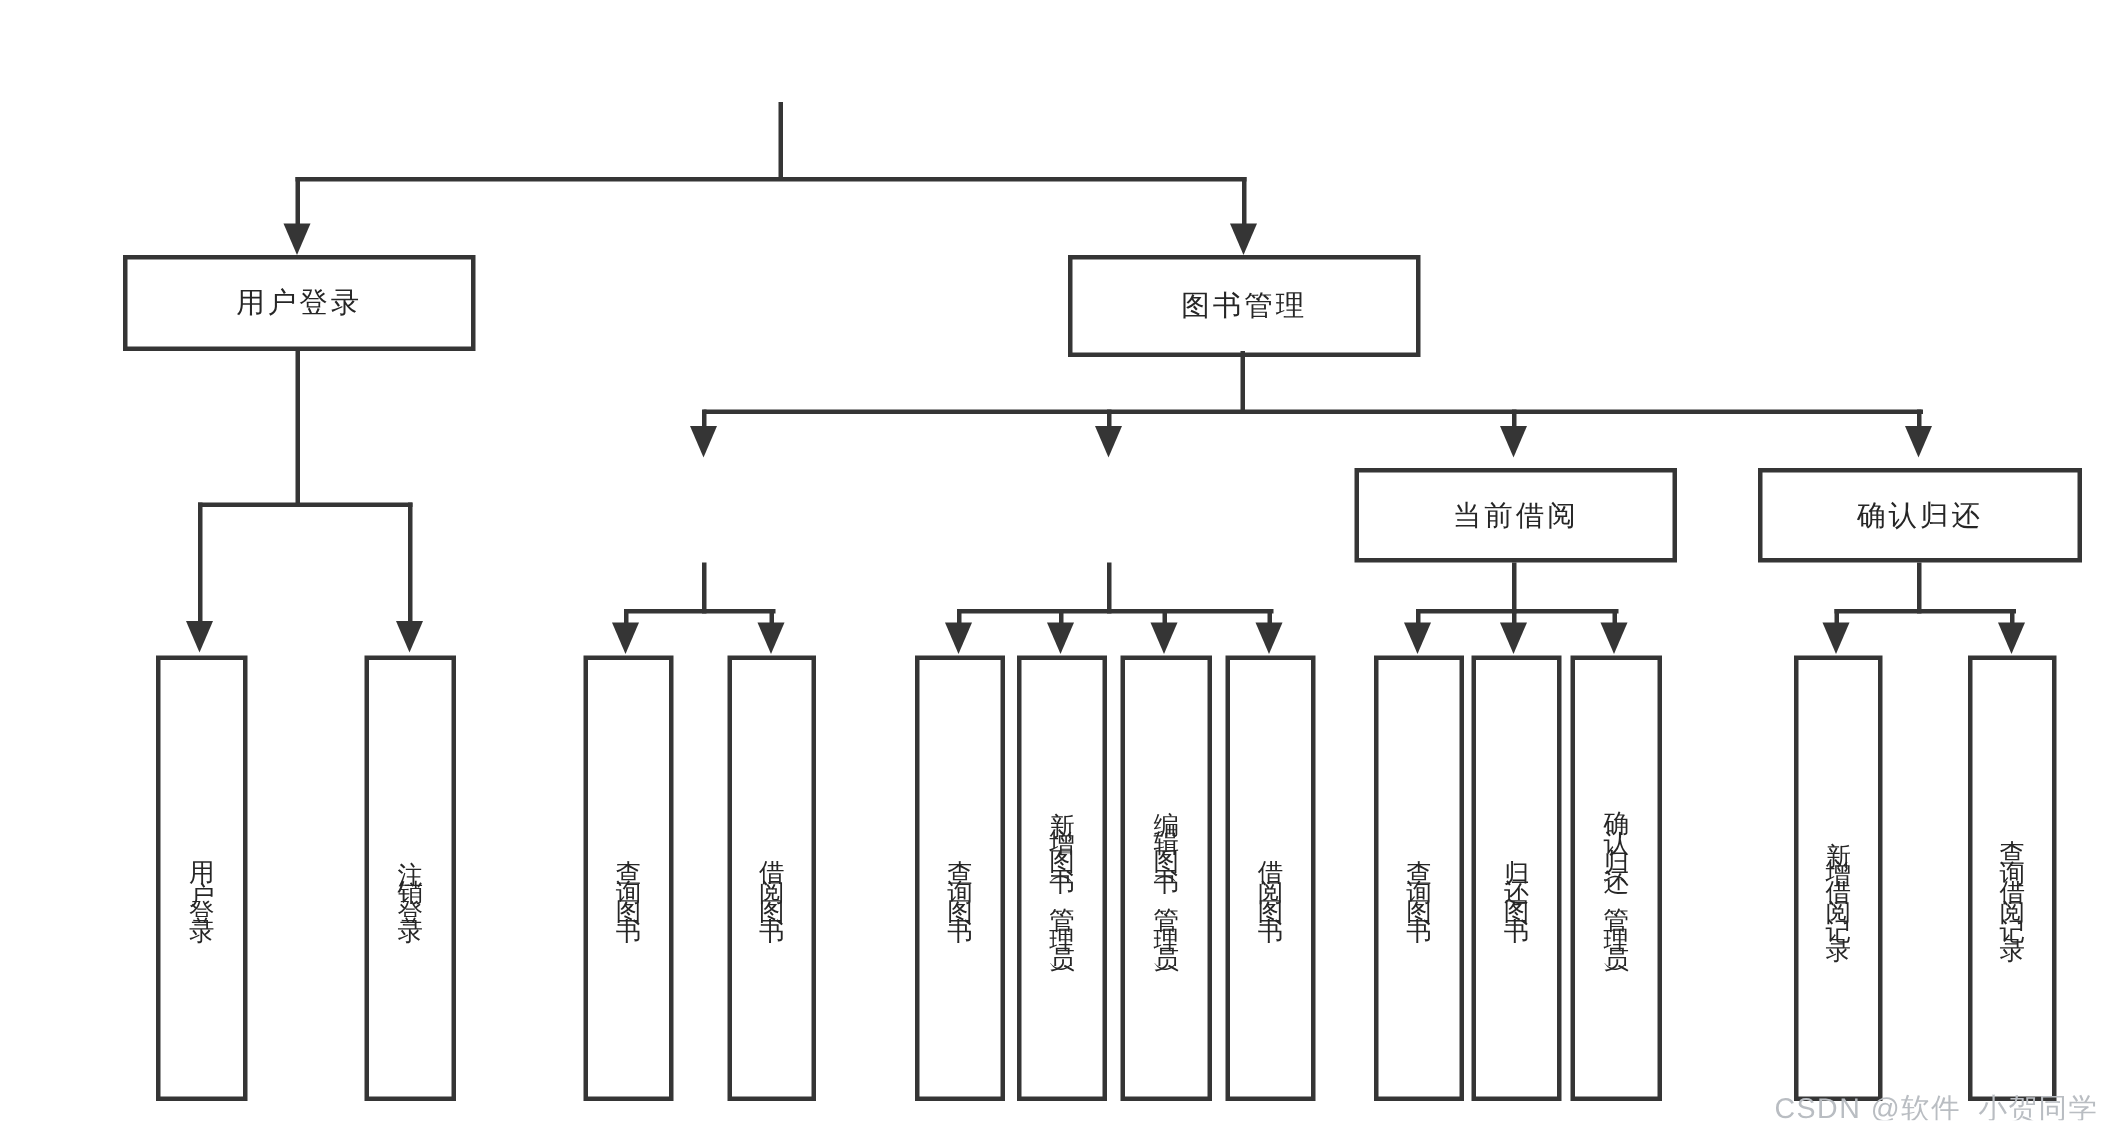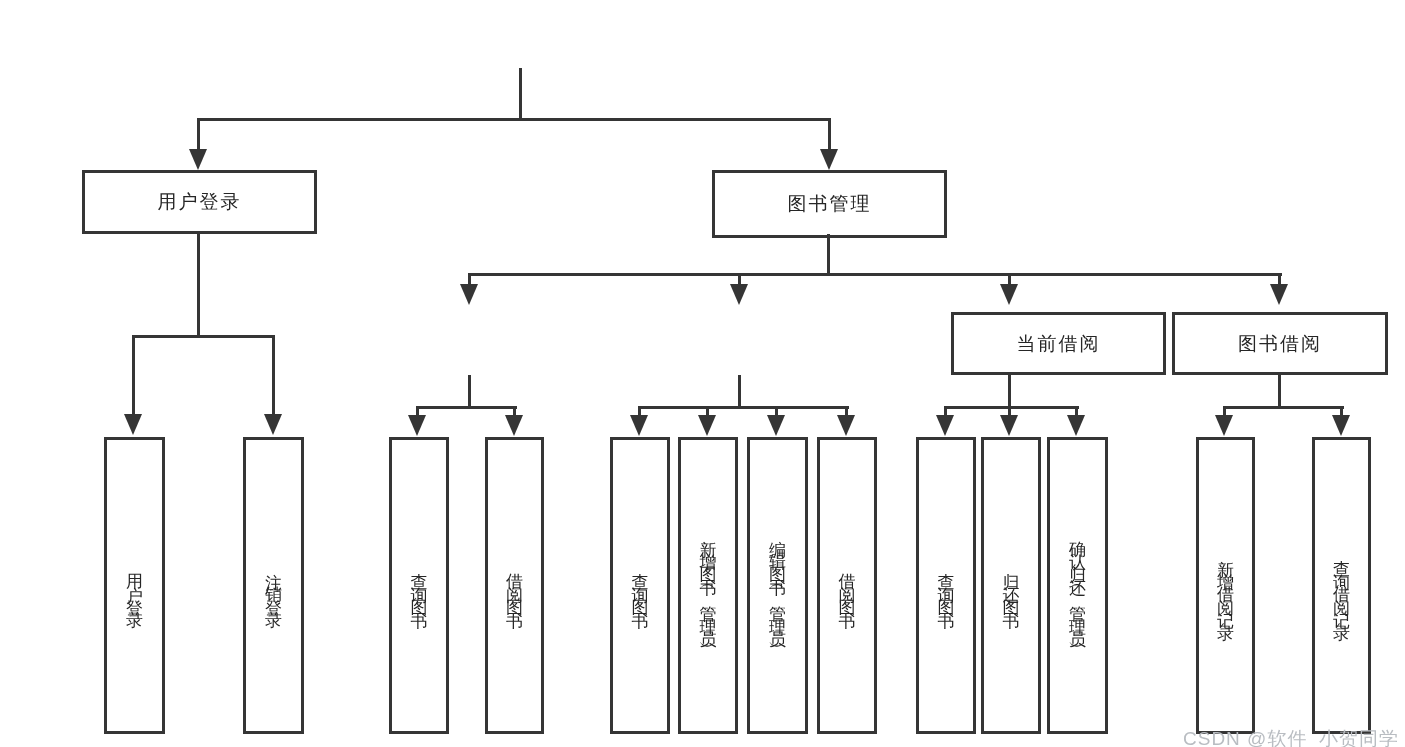--- a/index.html
+++ b/index.html
@@ -69,22 +69,22 @@
   <div class="hline" style="left:469px;top:273px;width:813px;"></div>
   <div class="vline" style="left:468px;top:273px;height:13px;"></div>
   <div class="arrow" style="left:460px;top:284px;"></div>
   <div class="vline" style="left:738px;top:273px;height:13px;"></div>
   <div class="arrow" style="left:730px;top:284px;"></div>
   <div class="vline" style="left:1008px;top:273px;height:13px;"></div>
   <div class="arrow" style="left:1000px;top:284px;"></div>
   <div class="vline" style="left:1278px;top:273px;height:13px;"></div>
   <div class="arrow" style="left:1270px;top:284px;"></div>
 
-  <div class="box" style="left:903px;top:312px;width:215px;height:63px;margin-left:48px;">当前借阅</div>
-  <div class="box" style="left:1172px;top:312px;width:216px;height:63px;">图书借阅</div>
+  <div class="box" style="left:903px;top:312px;width:215px;height:63px;">当前借阅</div>
+  <div class="box" style="left:1172px;top:312px;width:216px;height:63px;">确认归还</div>
 
   <div class="vline" style="left:468px;top:375px;height:34px;"></div>
   <div class="hline" style="left:416px;top:406px;width:101px;"></div>
   <div class="vline" style="left:416px;top:406px;height:10px;"></div>
   <div class="arrow" style="left:408px;top:415px;"></div>
   <div class="vline" style="left:513px;top:406px;height:10px;"></div>
   <div class="arrow" style="left:505px;top:415px;"></div>
 
   <div class="vline" style="left:738px;top:375px;height:34px;"></div>
   <div class="hline" style="left:638px;top:406px;width:211px;"></div>

